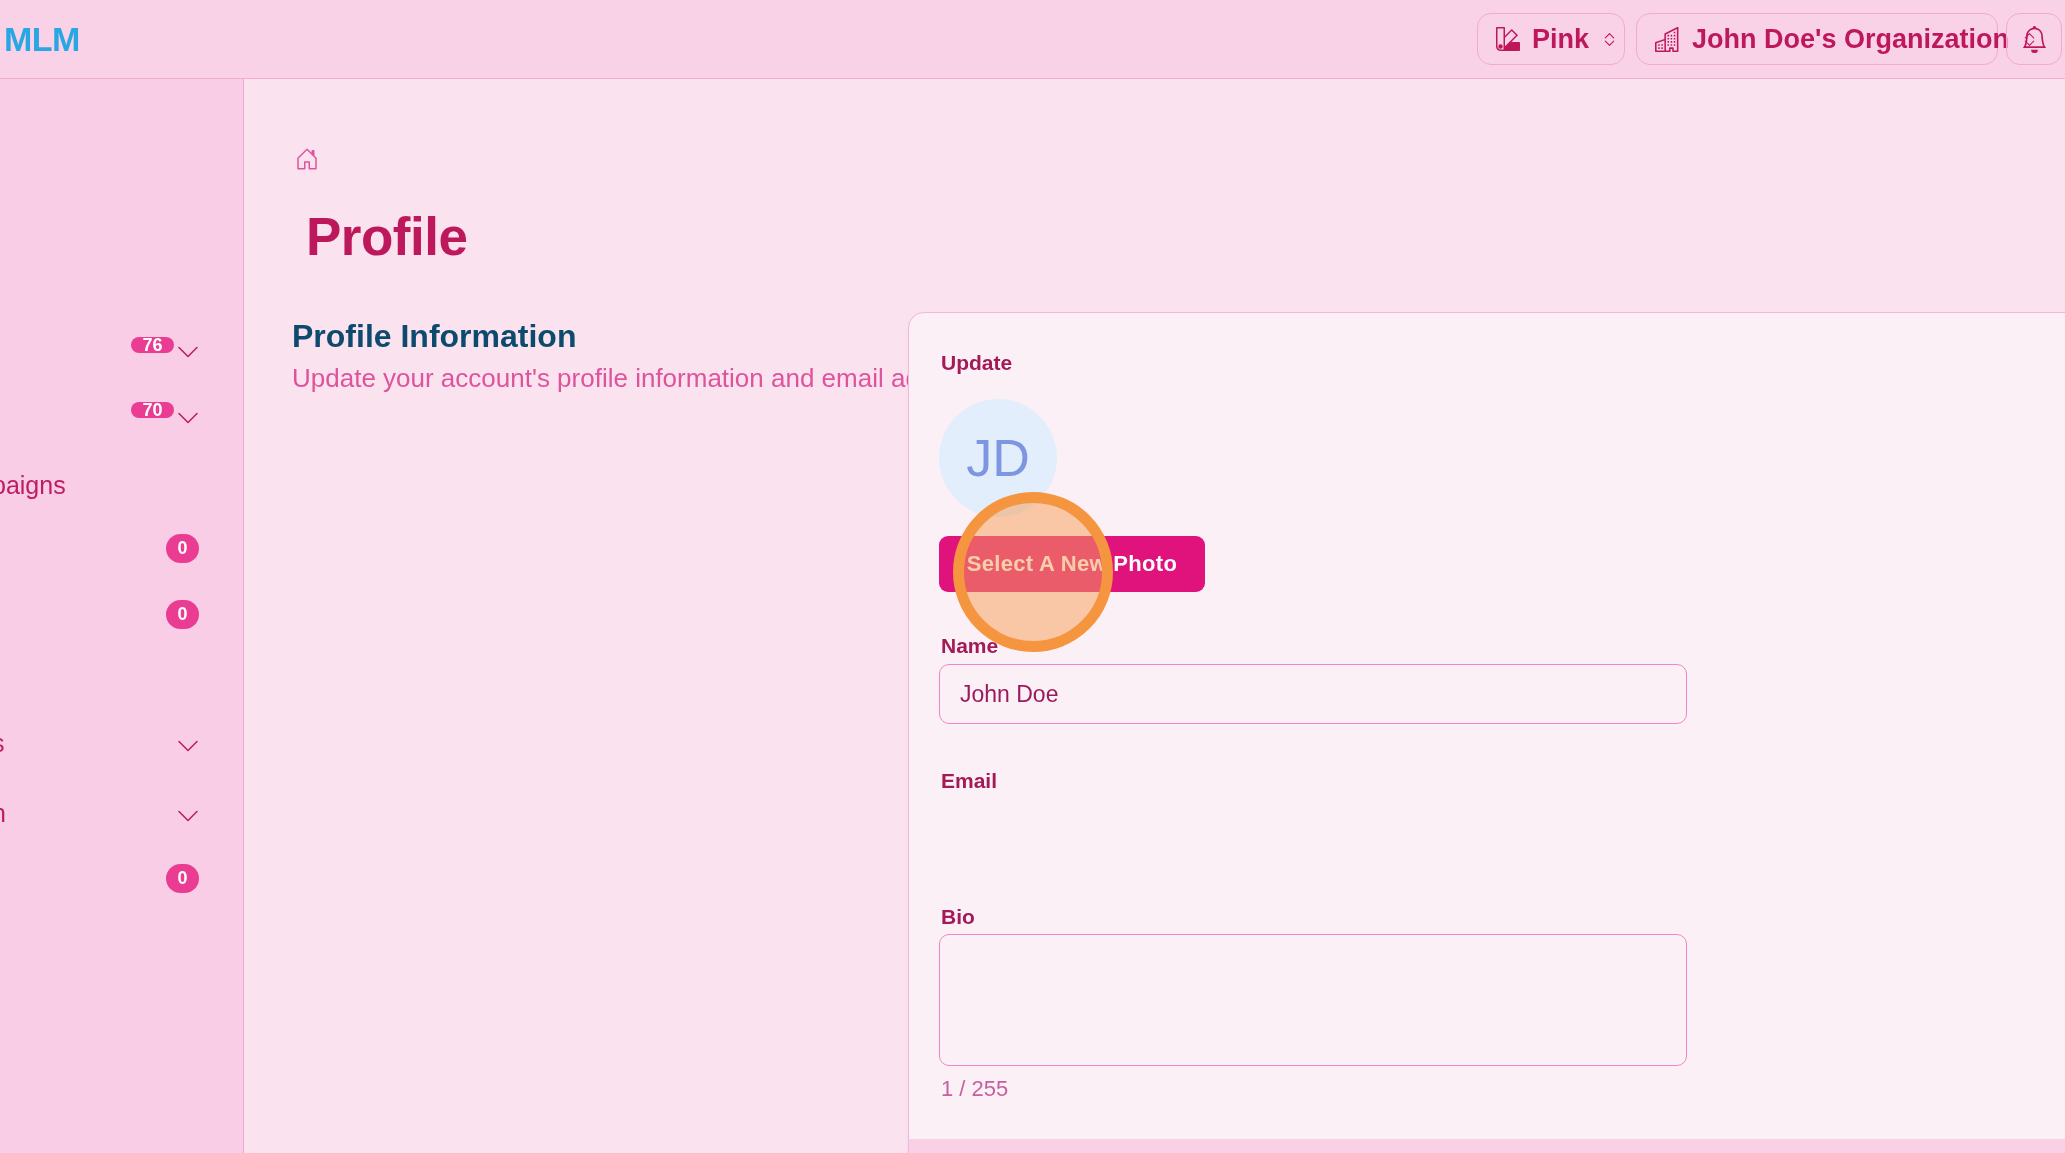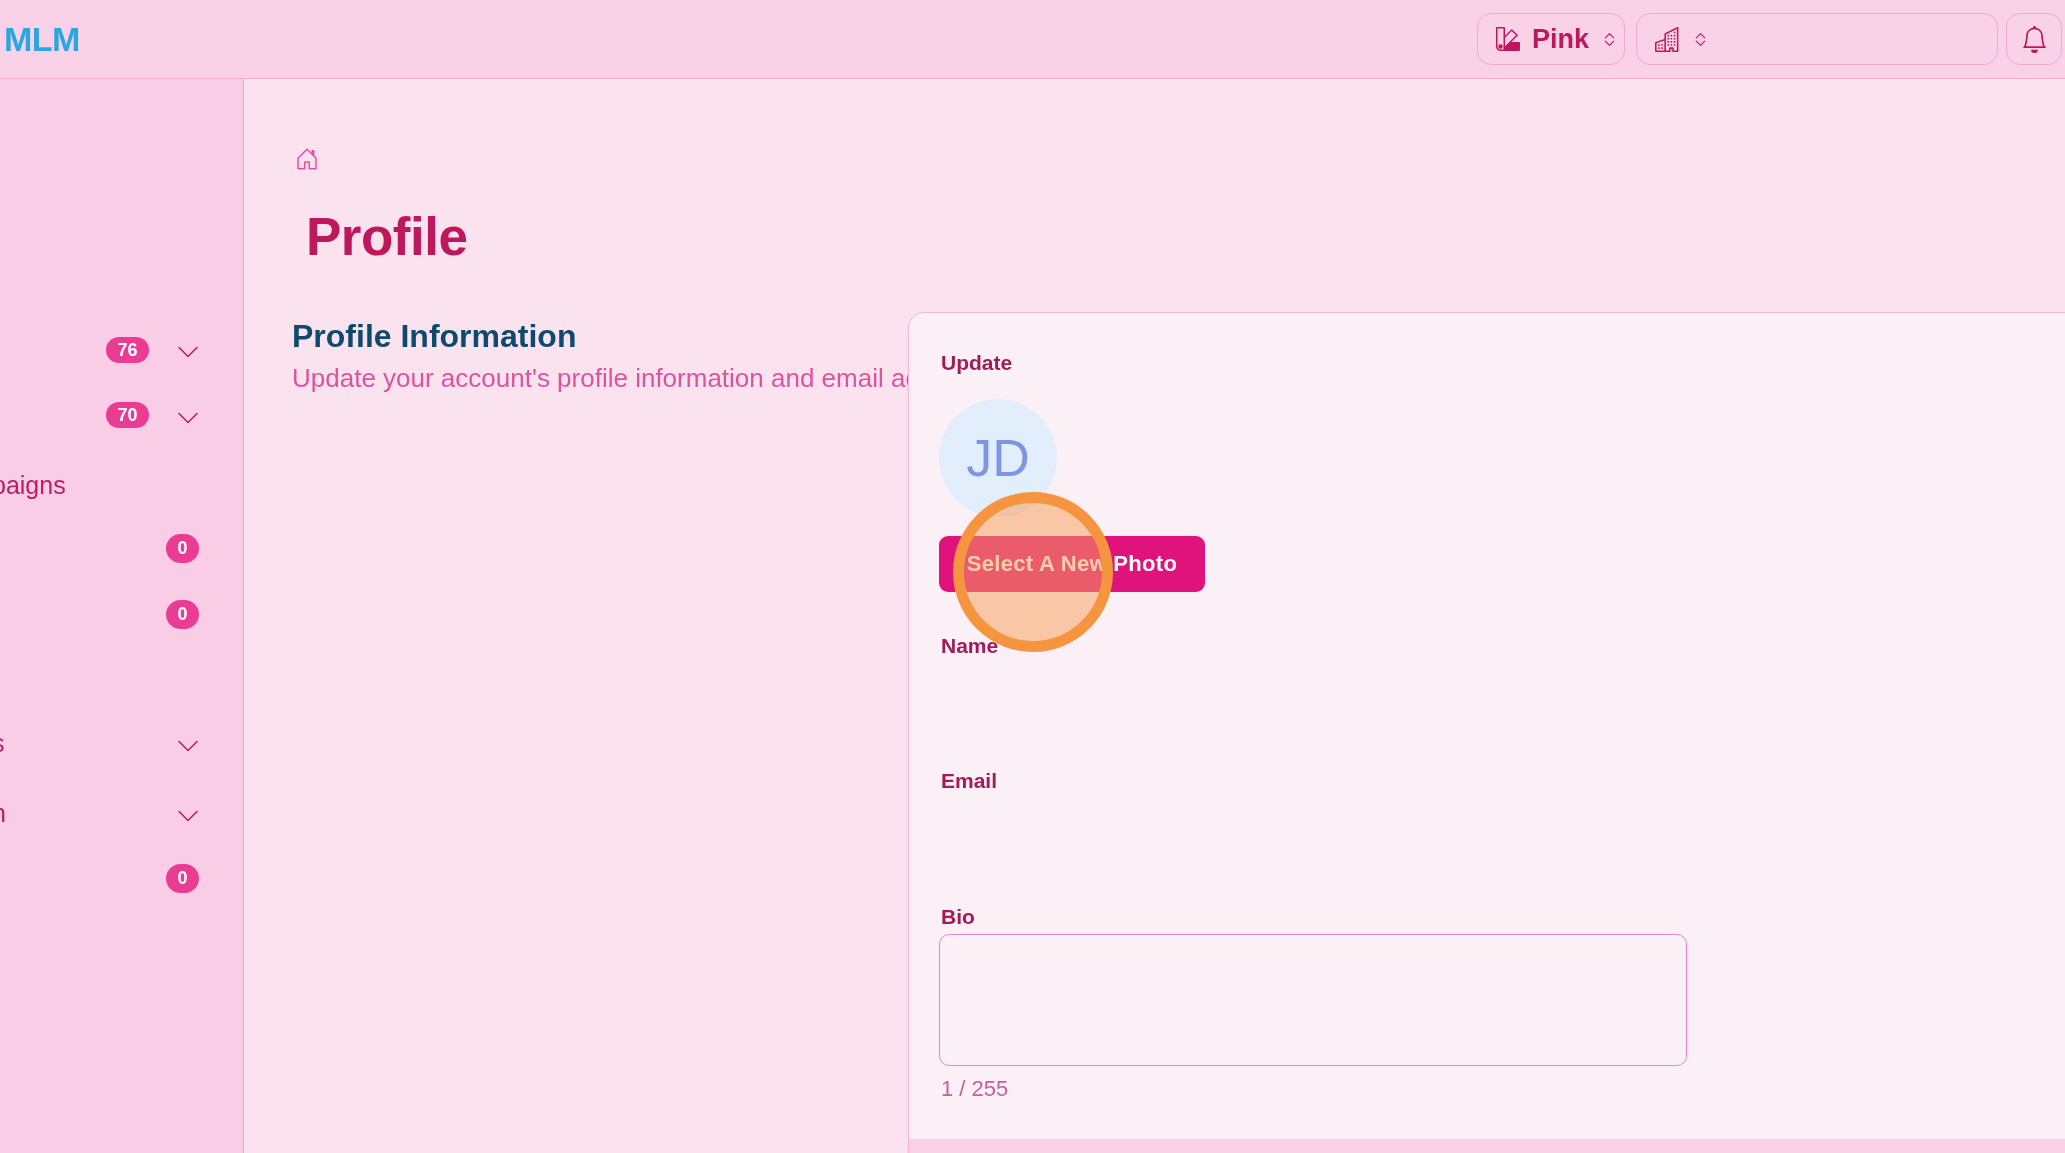--- a/index.html
+++ b/index.html
@@ -33,21 +33,21 @@
   
   .sidebar{
     position:absolute;left:0;top:78px;width:243px;height:1075px;
     background:#f9cde5;border-right:1px solid #f0a9d1;z-index:10;overflow:hidden;
   }
   .badge{
     position:absolute;background:#ea3c92;color:#ffffff;
     font-size:18px;font-weight:700;border-radius:15px;
     display:flex;align-items:center;justify-content:center;
   }
-  .badge.b-wide{width:43px;height:26px;left:106px;}
+  .badge.b-wide{width:43px;height:16px;left:131px;}
   .badge.b-zero{width:33px;height:29px;left:166px;}
   .s-chev{position:absolute;left:176px;width:24px;height:24px;color:#be185d;cursor:pointer;}
   .s-frag{
     position:absolute;left:-8px;color:#be1c64;font-size:25px;white-space:nowrap;cursor:pointer;
   }
   .r1-badge{top:259px;} .r1-chev{top:262px;}
   .r2-badge{top:324px;} .r2-chev{top:328px;}
   .r3-frag{top:393px;}
   .r4-badge{top:456px;}
   .r5-badge{top:522px;}
@@ -143,20 +143,21 @@
     </span>
   </div>
 
   <div class="tb-btn btn-org">
     <span style="display:flex;">
       <svg width="25" height="25" viewBox="0 0 16 16" fill="currentColor">
           <path d="M14.763.075A.5.5 0 0 1 15 .5v15a.5.5 0 0 1-.5.5h-3a.5.5 0 0 1-.5-.5V14h-1v1.5a.5.5 0 0 1-.5.5h-9a.5.5 0 0 1-.5-.5V10a.5.5 0 0 1 .342-.474L6 7.64V4.5a.5.5 0 0 1 .276-.447l8-4a.5.5 0 0 1 .487.022zM6 8.694 1 10.36V15h5V8.694zM7 15h2v-1.5a.5.5 0 0 1 .5-.5h2a.5.5 0 0 1 .5.5V15h2V1.309l-7 3.5V15z"></path>
           <path d="M2 11h1v1H2v-1zm2 0h1v1H4v-1zm-2 2h1v1H2v-1zm2 0h1v1H4v-1zm4-4h1v1H8V9zm2 0h1v1h-1V9zm-2 2h1v1H8v-1zm2 0h1v1h-1v-1zm2-2h1v1h-1V9zm0 2h1v1h-1v-1zM8 7h1v1H8V7zm2 0h1v1h-1V7zm2 0h1v1h-1V7zM8 5h1v1H8V5zm2 0h1v1h-1V5zm2 0h1v1h-1V5zm0-2h1v1h-1V3z"></path>
         </svg>
     </span>
+    <span style="white-space:nowrap;">John Doe's Organization</span>
     <span style="display:flex;">
       <svg width="17" height="17" viewBox="0 0 16 16" fill="currentColor">
           <path d="M3.646 9.146a.5.5 0 0 1 .708 0L8 12.793l3.646-3.647a.5.5 0 0 1 .708.708l-4 4a.5.5 0 0 1-.708 0l-4-4a.5.5 0 0 1 0-.708zm0-2.292a.5.5 0 0 0 .708 0L8 3.207l3.646 3.647a.5.5 0 0 0 .708-.708l-4-4a.5.5 0 0 0-.708 0l-4 4a.5.5 0 0 0 0 .708z"></path>
         </svg>
     </span>
   </div>
 
   <div class="tb-btn btn-bell">
     <span style="display:flex;">
       <svg width="27" height="27" viewBox="0 0 16 16" fill="currentColor">
@@ -214,20 +215,21 @@
 <div class="section-heading">Profile Information</div>
 <div class="section-desc">Update your account's profile information and email address.</div>
 
 <section class="card">
   <div class="fld-label lbl-photo">Update</div>
   <div class="avatar">JD</div>
 
   <button class="btn-photo">Select A New Photo</button>
 
   <div class="fld-label lbl-name">Name</div>
+  <input class="txt-input in-name" type="text" value="John Doe" style="">
 
   <div class="fld-label lbl-email">Email</div>
 
   <div class="fld-label lbl-bio">Bio</div>
   <textarea class="bio-area" style=""></textarea>
 
   <div class="bio-counter">1 / 255</div>
 
   <div class="card-footer"></div>
 </section>

